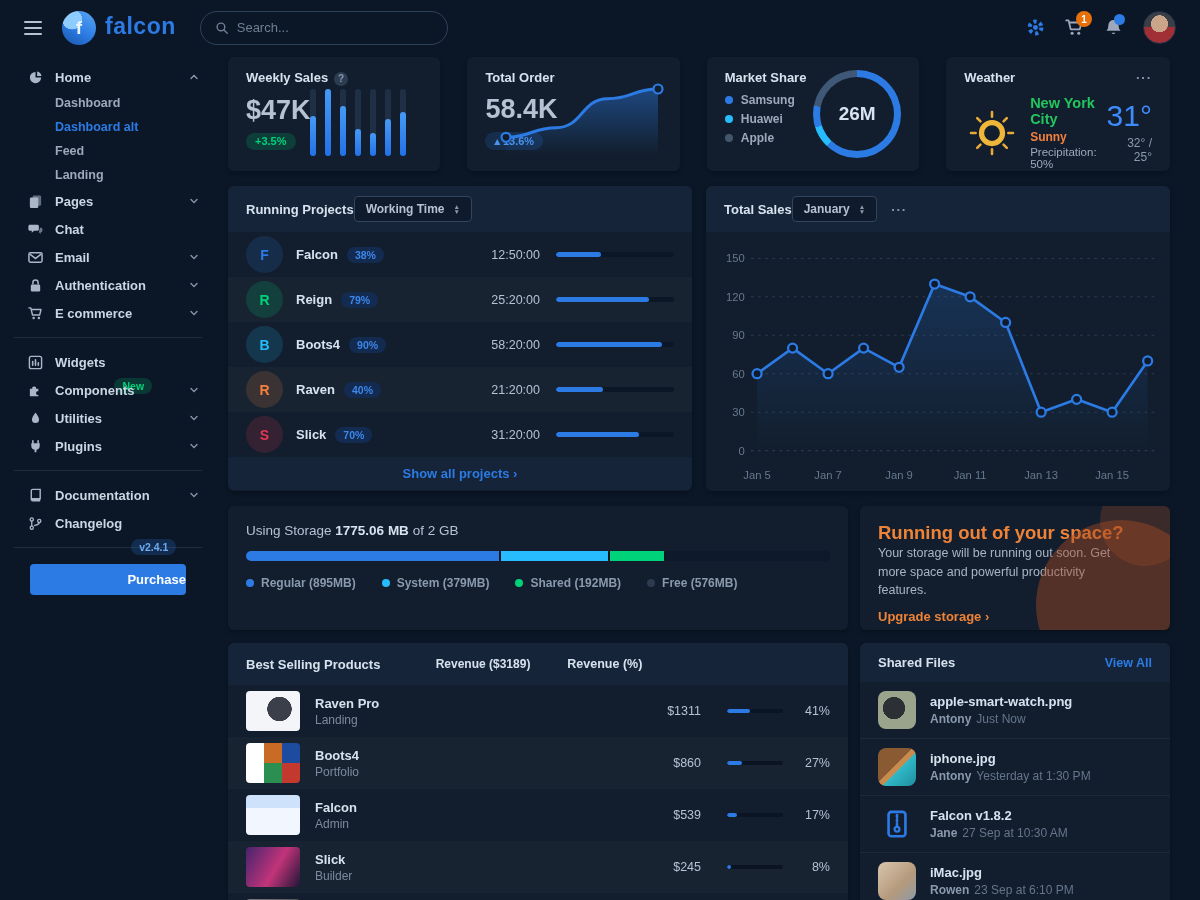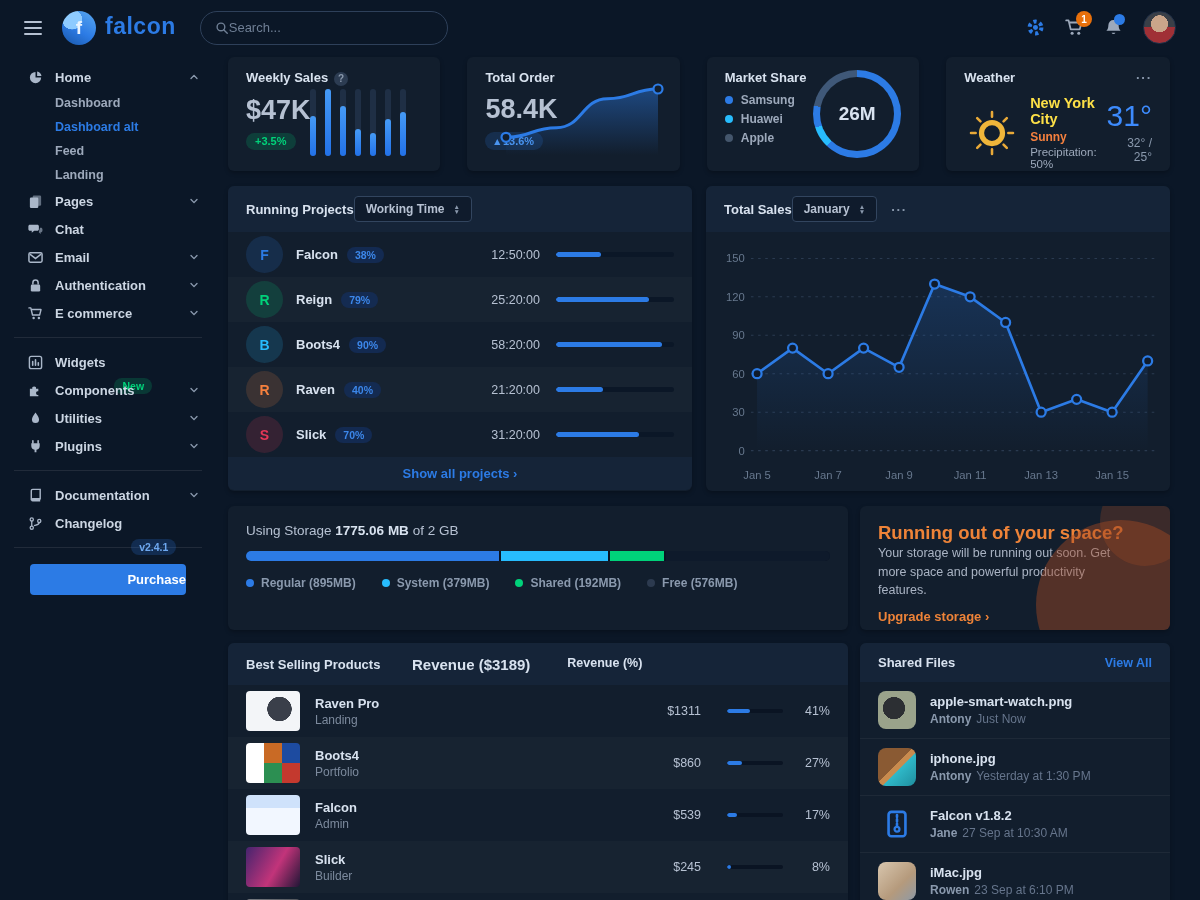--- a/index.html
+++ b/index.html
@@ -17,21 +17,21 @@
   .burger { display:flex; flex-direction:column; gap:4px; cursor:pointer; margin-right:18px; padding:4px 2px; }
   .burger span { width:18px; height:2px; background:#b6c1d2; border-radius:1px; }
   .logo { display:flex; align-items:center; gap:9px; cursor:pointer; }
   .logo-mark { width:34px; height:34px; border-radius:50%;
     background:radial-gradient(circle at 30% 25%, #8ecbff 0 28%, transparent 29%),
                linear-gradient(210deg,#5aa9f0 0%, #2c7be5 55%, #1956a6 100%);
     display:flex; align-items:center; justify-content:center;
     color:#eaf4ff; font-weight:bold; font-size:19px; }
   .logo-text { color:#2c7be5; font-size:23px; font-weight:bold; letter-spacing:.5px; margin-top:-2px; }
   .search-box { margin-left:24px; width:248px; height:34px; border:1px solid #2e405a; border-radius:17px;
-    display:flex; align-items:center; gap:0; padding:0 14px; color:#6f7f95; background:transparent; }
+    display:flex; align-items:center; gap:8px; padding:0 14px; color:#6f7f95; background:transparent; }
   .search-box input { background:transparent; border:none; outline:none; color:#9da9bb; font-size:13px; width:100%;
     font-family:"Liberation Sans", sans-serif; }
   .search-box input::placeholder { color:#6f7f95; }
   .nav-right { margin-left:auto; display:flex; align-items:center; gap:20px; }
   .nav-icon { position:relative; cursor:pointer; color:#9da9bb; display:flex; }
   .nav-icon.blue { color:#2c7be5; }
   .nav-badge { position:absolute; top:-7px; right:-8px; background:#e8700b; color:#fff; font-size:10px; font-weight:bold;
     min-width:16px; height:16px; border-radius:50%; display:flex; align-items:center; justify-content:center; }
   .nav-dot { position:absolute; top:-4px; right:-2px; width:11px; height:11px; background:#2c7be5; border-radius:50%; }
   .avatar { width:33px; height:33px; border-radius:50%; cursor:pointer;
@@ -81,21 +81,21 @@
   .ms-legend-row { display:flex; align-items:center; gap:8px; font-size:12px; color:#9da9bb; margin-bottom:5px; font-weight:bold; }
   .dot { width:8px; height:8px; border-radius:50%; flex:none; }
   .donut { width:88px; height:88px; border-radius:50%; position:absolute; right:18px; top:50%; transform:translateY(-50%); }
   .donut-hole { position:absolute; inset:7px; background:#121e2d; border-radius:50%;
     display:flex; align-items:center; justify-content:center; font-size:19px; font-weight:bold; color:#d8e2ef; }
 
   .dots-menu { color:#8a99ad; font-weight:bold; letter-spacing:1px; cursor:pointer; font-size:13px; }
   .weather-head { display:flex; justify-content:space-between; align-items:center; }
   .weather-body { display:flex; align-items:center; gap:10px; margin-top:10px; }
   .weather-mid { flex:1; }
-  .weather-city { font-size:14.5px; font-weight:bold; color:#fde047; }
+  .weather-city { font-size:14.5px; font-weight:bold; color:#22c55e; }
   .weather-cond { font-size:12px; font-weight:bold; color:#f5803e; margin:3px 0 2px; }
   .weather-precip { font-size:11.5px; color:#9da9bb; }
   .weather-right { text-align:right; }
   .weather-temp { font-size:30px; color:#3d8bfd; line-height:1; }
   .weather-range { font-size:12px; color:#8a99ad; margin-top:5px; }
 
   .panel-header { display:flex; align-items:center; justify-content:flex-start; padding:10px 18px;
     background:#152438; border-radius:6px 6px 0 0; min-height:42px; }
   .select-box { display:flex; align-items:center; gap:9px; border:1px solid #32455f; background:#0f1b2c;
     border-radius:4px; padding:5px 11px; font-size:12px; color:#b6c1d2; font-weight:bold; cursor:pointer; }
@@ -128,21 +128,21 @@
   .promo-card { padding:16px 18px; height:124px; overflow:hidden; }
   .promo-card::before { content:""; position:absolute; right:-36px; bottom:-60px; width:170px; height:170px;
     border-radius:50%; background:rgba(166,74,35,.45); }
   .promo-card::after { content:""; position:absolute; right:-20px; top:-30px; width:90px; height:90px;
     border-radius:50%; background:rgba(166,74,35,.28); }
   .promo-head { color:#ee8338; font-size:18.5px; font-weight:bold; }
   .promo-body { color:#aab4c4; font-size:12.5px; line-height:1.45; max-width:92%; }
   .promo-link { display:inline-block; color:#ee8338; font-size:13px; font-weight:bold; margin-top:10px; cursor:pointer; }
 
   .bs-cols { display:flex; gap:0; }
-  .bs-col-rev { width:150px; text-align:right; font-size:15px; font-weight:bold; }
+  .bs-col-rev { width:150px; text-align:right; font-size:12px; font-weight:bold; }
   .bs-col-pct { width:112px; text-align:right; font-size:12.5px; font-weight:bold; }
   .bs-row { display:flex; align-items:center; min-height:49px; padding:6px 18px; }
   .bs-row:nth-child(even) { background:rgba(255,255,255,.022); }
   .bs-thumb { width:54px; height:40px; border-radius:4px; margin-right:15px; flex:none; }
   .bs-name { font-size:13px; font-weight:bold; color:#d8e2ef; }
   .bs-cat { font-size:12px; color:#7c8a9d; margin-top:2px; }
   .bs-rev { margin-left:auto; width:90px; text-align:right; color:#b6c1d2; font-size:12.5px; }
   .bs-bar { width:56px; height:4px; background:#0a1423; border-radius:2px; margin:0 15px 0 26px; overflow:hidden; }
   .bs-bar div { height:100%; background:#2c7be5; border-radius:2px; }
   .bs-pct { width:32px; text-align:right; color:#b6c1d2; font-size:12.5px; }

